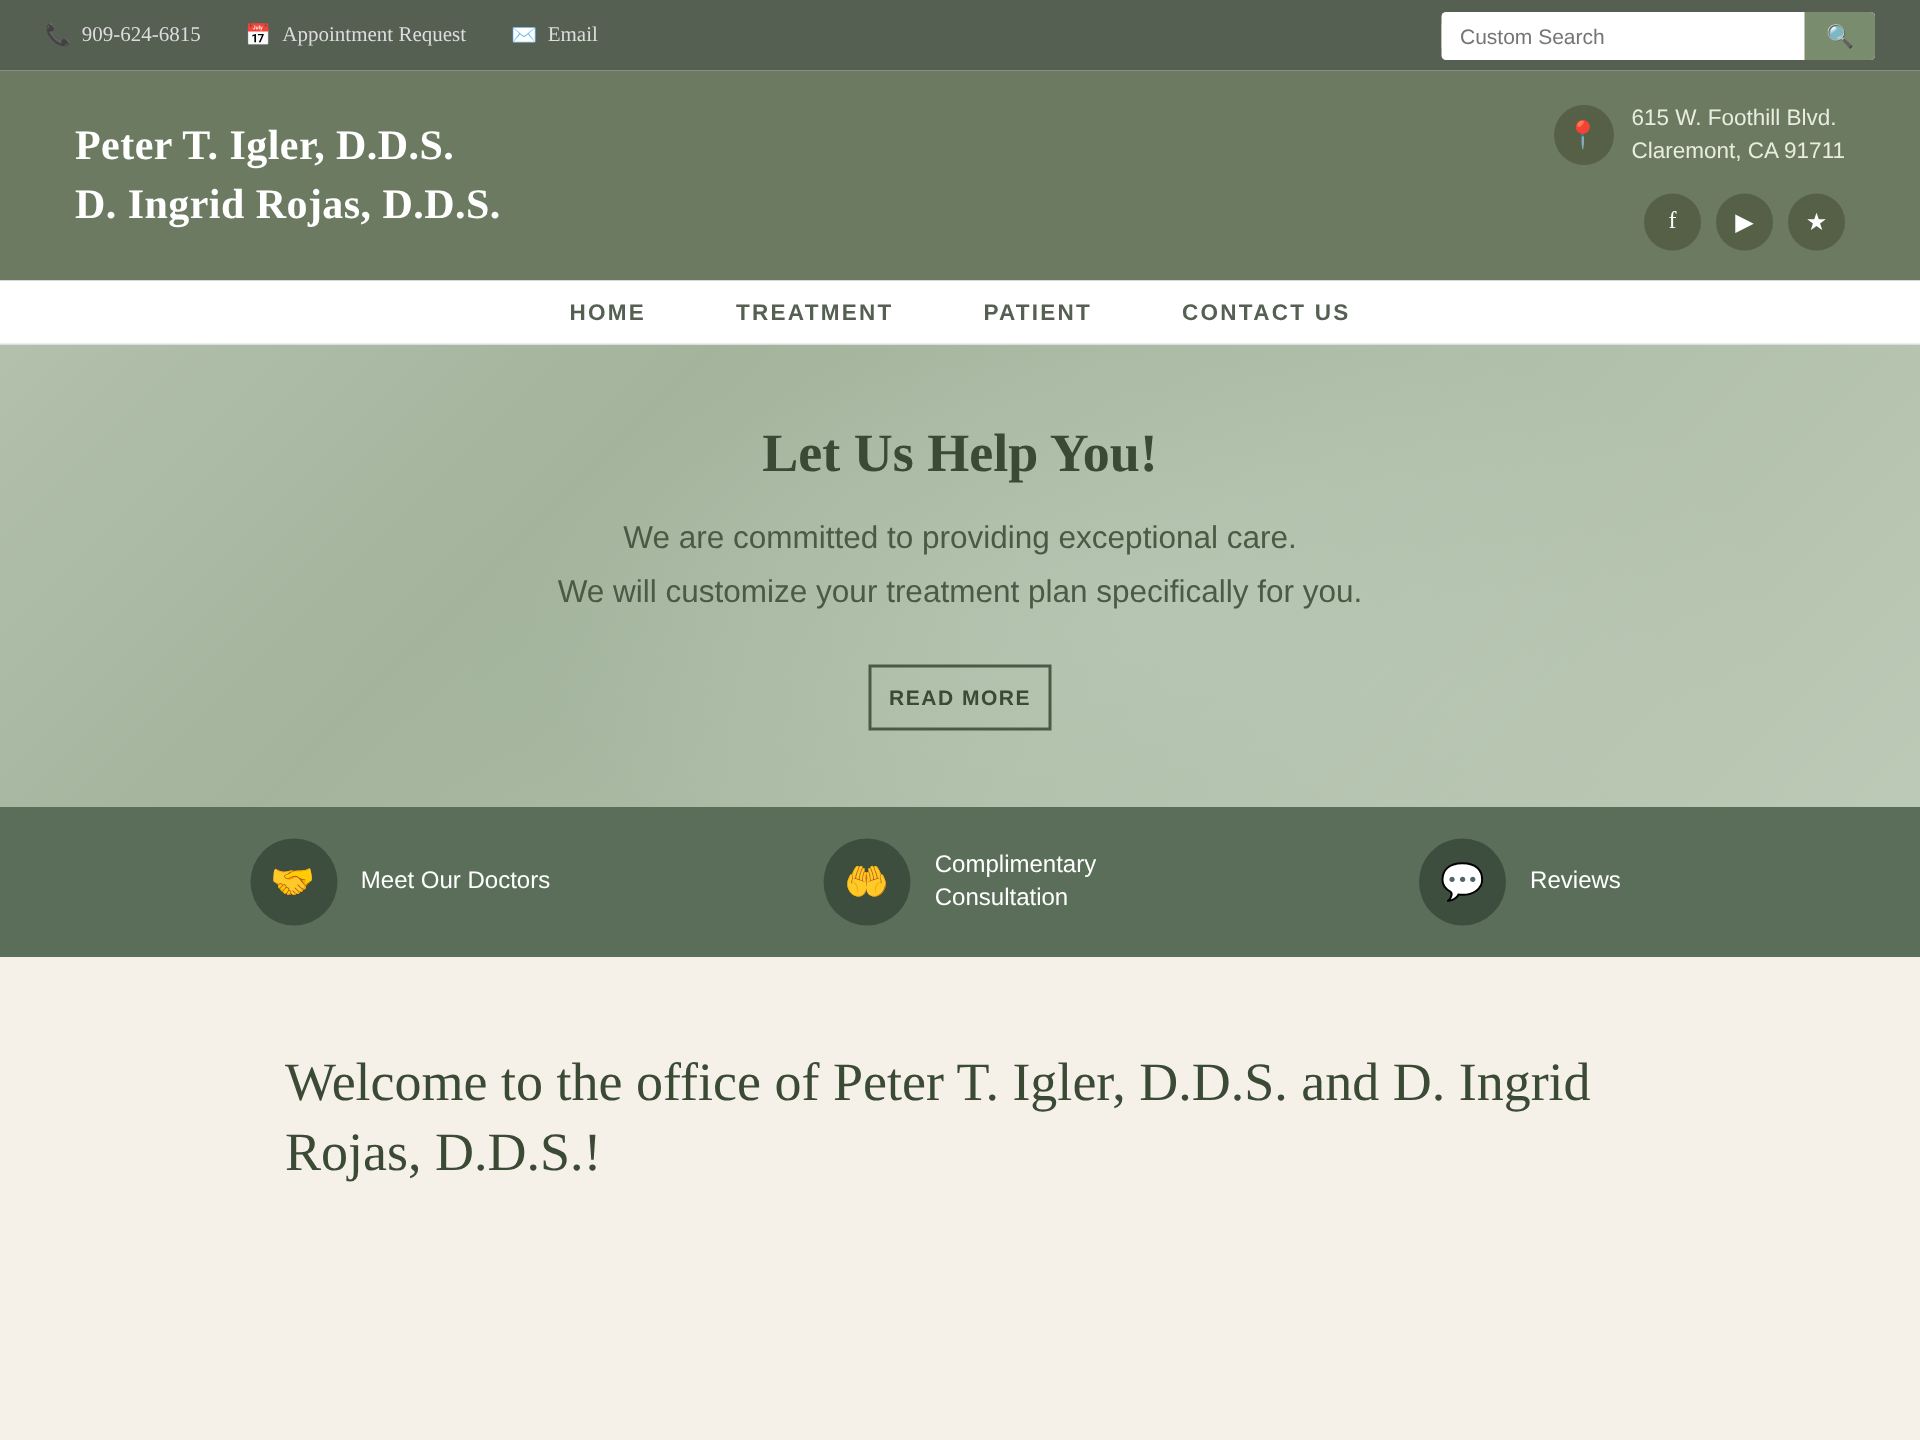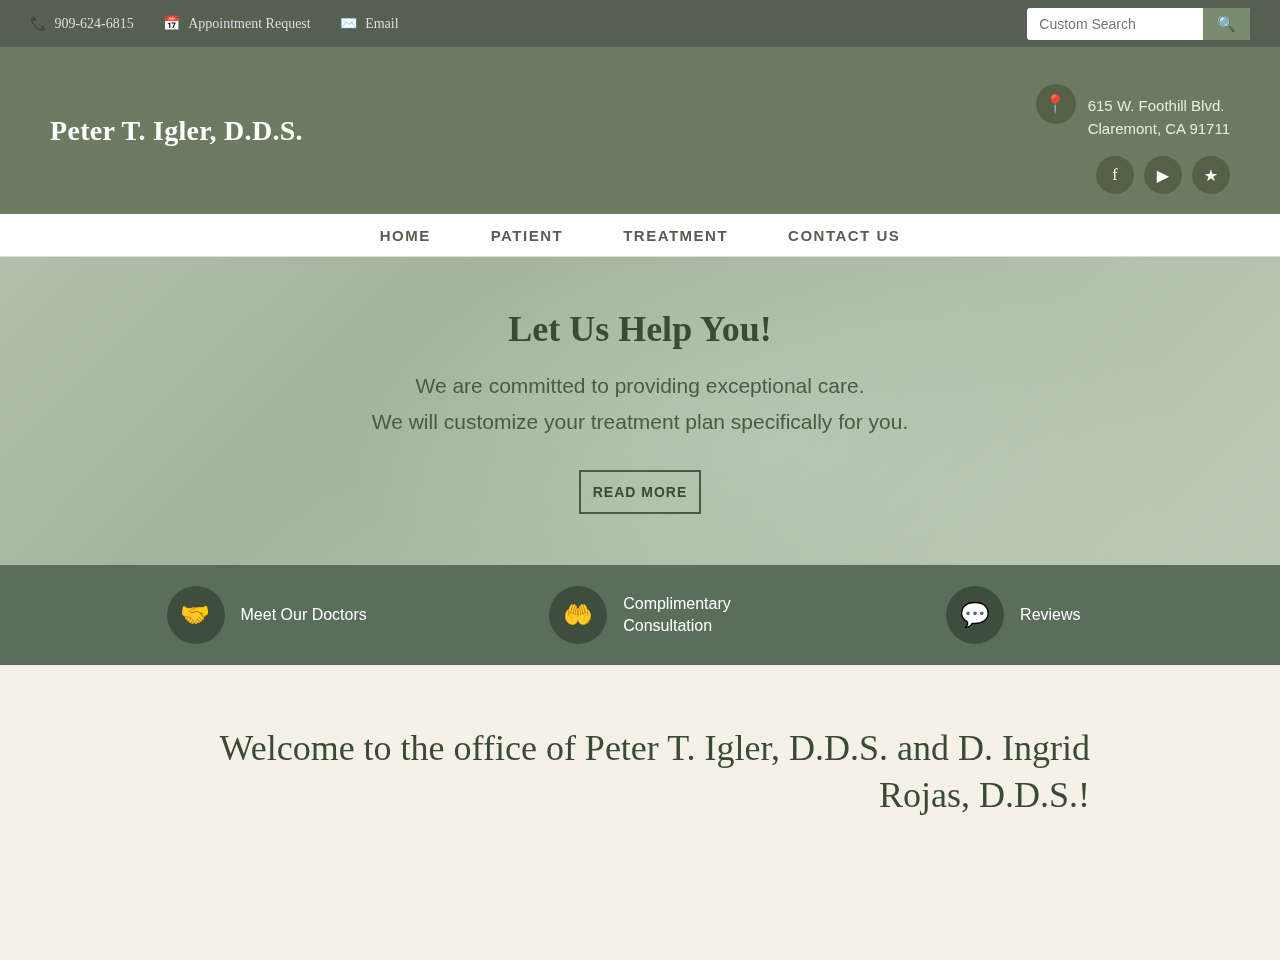--- a/index.html
+++ b/index.html
@@ -36,21 +36,21 @@
       border-radius: 3px;
       overflow: hidden;
       height: 32px;
     }
     .search-input {
       border: none;
       outline: none;
       padding: 0 12px;
       font-size: 14px;
       color: #666;
-      width: 176px;
+      width: 242px;
       background: #fff;
     }
     .search-btn {
       background: #7a8c6e;
       border: none;
       color: #fff;
       padding: 0 14px;
       height: 32px;
       cursor: pointer;
       font-size: 15px;
@@ -95,21 +95,20 @@
       align-items: center;
       justify-content: center;
       color: #fff;
       font-size: 18px;
     }
     .address-text {
       color: #e8ede0;
       font-size: 15px;
       line-height: 1.5;
       font-family: Arial, sans-serif;
-      margin-top: 28px;
     }
     .social-icons {
       display: flex;
       gap: 10px;
     }
     .social-icon {
       width: 38px;
       height: 38px;
       border-radius: 50%;
       background: #556047;
@@ -236,21 +235,21 @@
     .feature-label {
       color: #fff;
       font-size: 16px;
       font-family: Arial, sans-serif;
       line-height: 1.4;
     }
 
     
     .welcome-section {
       background: #f5f0e8;
-      text-align: right;
+      text-align: left;
       padding: 60px 20px;
     }
     .welcome-title {
       font-size: 36px;
       color: #3a4a35;
       font-family: Georgia, serif;
       font-weight: normal;
       line-height: 1.3;
       max-width: 900px;
       margin: 0 auto;
@@ -276,41 +275,42 @@
   </div>
   <div class="search-wrapper">
     <input class="search-input" type="text" placeholder="Custom Search" style="">
     <button class="search-btn">🔍</button>
   </div>
 </div>
 
 <div class="header">
   <div class="header-title">
     <div>Peter T. Igler, D.D.S.</div>
+    <div>D. Ingrid Rojas, D.D.S.</div>
   </div>
   <div class="header-right">
     <div class="address-row">
       <div class="location-icon-circle">📍</div>
       <div class="address-text">
         <div>615 W. Foothill Blvd.</div>
         <div>Claremont, CA 91711</div>
       </div>
     </div>
     <div class="social-icons">
       <a class="social-icon" href="#">f</a>
       <a class="social-icon" href="#">▶</a>
       <a class="social-icon" href="#">★</a>
     </div>
   </div>
 </div>
 
 <nav class="nav">
   <div class="nav-item">HOME</div>
+  <div class="nav-item">TREATMENT</div>
   <div class="nav-item">PATIENT</div>
-  <div class="nav-item">TREATMENT</div>
   <div class="nav-item">CONTACT US</div>
 </nav>
 
 <section class="hero">
   <h1 class="hero-title">Let Us Help You!</h1>
   <div class="hero-subtitle">
     <div>We are committed to providing exceptional care.</div>
     <div>We will customize your treatment plan specifically for you.</div>
   </div>
   <button class="read-more-btn">READ MORE</button>

